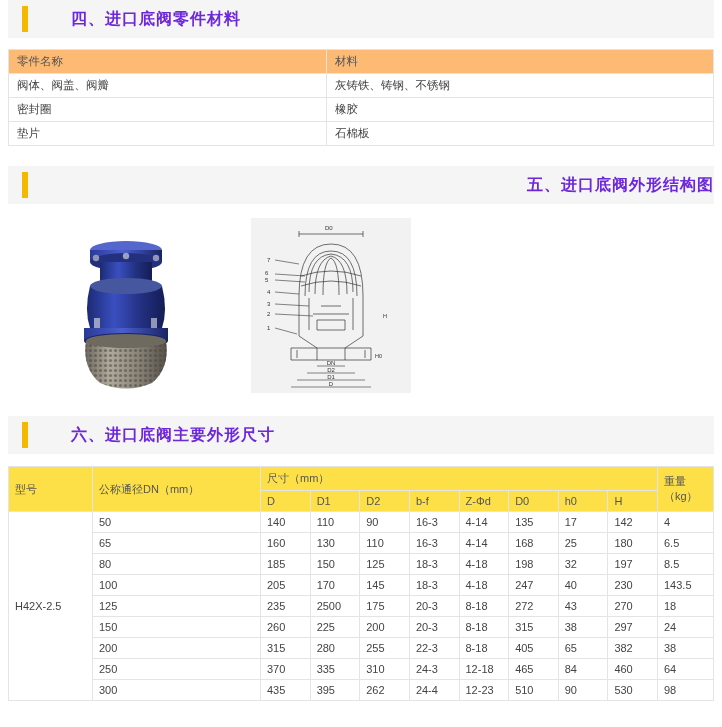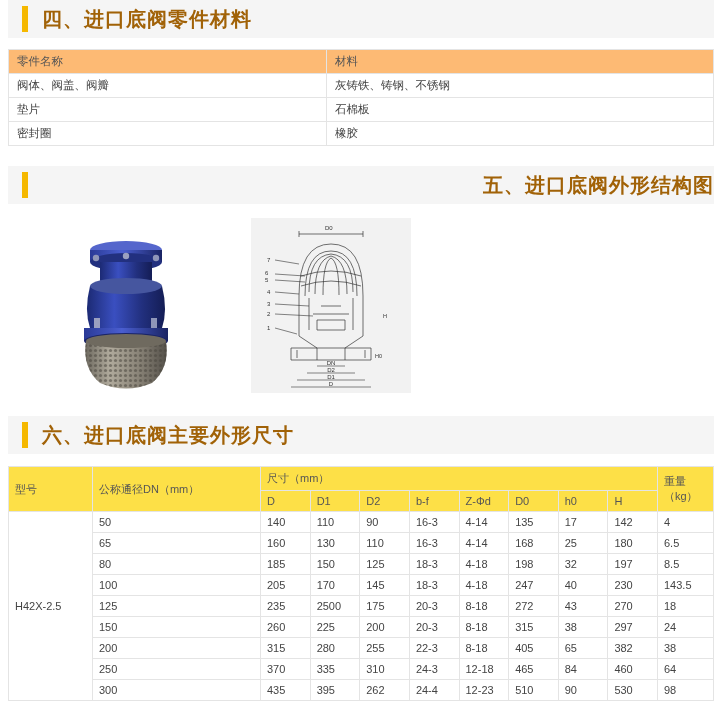--- a/index.html
+++ b/index.html
@@ -31,24 +31,25 @@
   }
   .section-head .bar {
     width: 6px;
     height: 26px;
     background: #f5b800;
     margin-left: 14px;
     margin-right: 14px;
     flex: 0 0 auto;
   }
   .section-head .title {
-    font-size: 20px;
-    color: #a16207;
+    font-size: 16px;
+    color: #6d28d9;
     font-weight: bold;
     letter-spacing: 1px;
+    margin-left: 29px;
   }
 
   
   table {
     border-collapse: collapse;
     width: 706px;
     margin: 0 8px;
     table-layout: fixed;
   }
   .mat-table {
@@ -133,26 +134,26 @@
     <tbody>
       <tr class="header">
         <td class="c1">零件名称</td>
         <td>材料</td>
       </tr>
       <tr>
         <td class="c1">阀体、阀盖、阀瓣</td>
         <td>灰铸铁、铸钢、不锈钢</td>
       </tr>
       <tr>
+        <td class="c1">密封圈</td>
+        <td>橡胶</td>
+      </tr>
+      <tr>
         <td class="c1">垫片</td>
         <td>石棉板</td>
-      </tr>
-      <tr>
-        <td class="c1">密封圈</td>
-        <td>橡胶</td>
       </tr>
     </tbody>
   </table>
 
   <div class="section-head" style="margin-top:20px;justify-content:space-between;">
     <span class="bar"></span>
     <span class="title">五、进口底阀外形结构图</span>
   </div>
 
   <div class="images">

